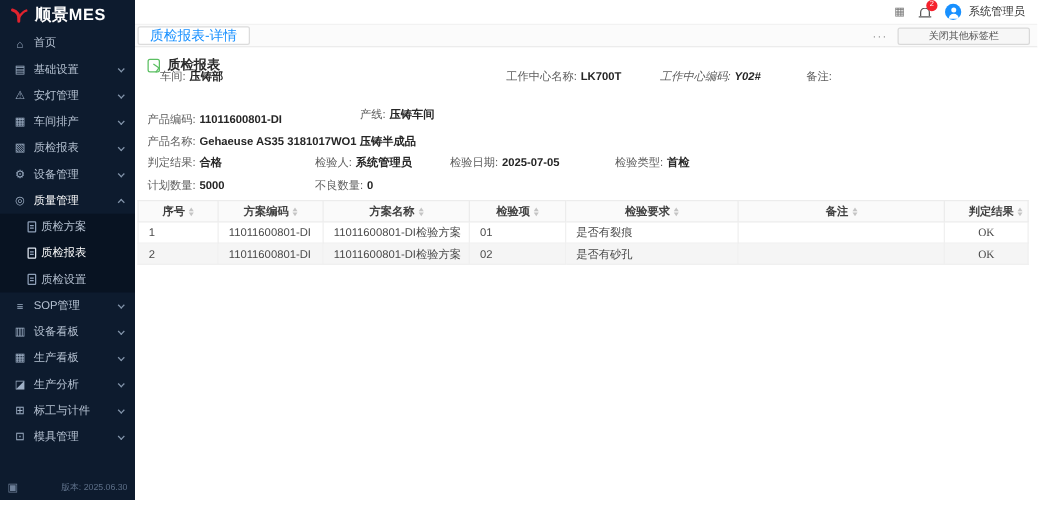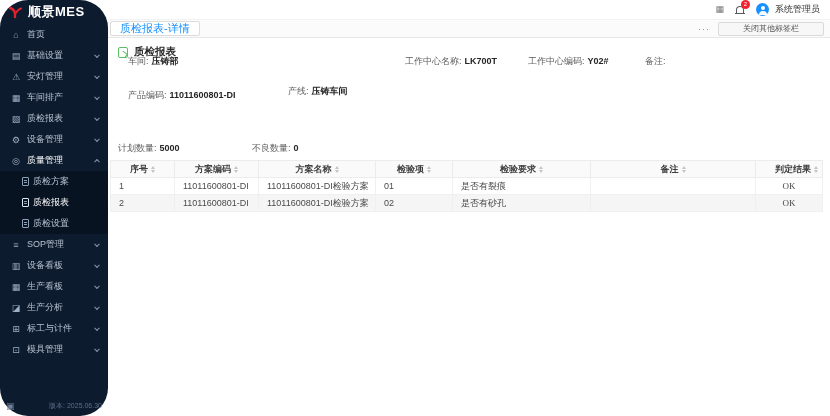--- a/index.html
+++ b/index.html
@@ -5,21 +5,21 @@
   :root{
     --accent:#1890ff; --badge:#f5222d; --logo-red:#e0232e;
     --sidebar-bg:#0d1b2e; --submenu-bg:#081322; --sidebar-text:#b7c3d3;
     --green:#5bbf62;
   }
   *{box-sizing:border-box;margin:0;padding:0;}
   html,body{width:830px;height:416px;overflow:hidden;}
   body{font-family:"Liberation Sans","DejaVu Sans",sans-serif;background:#fff;position:relative;font-size:9px;color:#333;}
 
   
-  .sidebar{position:absolute;left:0;top:0;bottom:0;width:108px;background:var(--sidebar-bg);color:var(--sidebar-text);border-radius:28px;}
+  .sidebar{position:absolute;left:0;top:0;bottom:16px;width:108px;background:var(--sidebar-bg);color:var(--sidebar-text);}
   .logo{height:24px;display:flex;align-items:center;gap:5px;padding-left:8px;}
   .logo-text{color:#fff;font-weight:bold;font-size:13px;letter-spacing:.5px;}
   .menu{position:absolute;top:24px;left:0;right:0;}
   .mitem{height:21px;display:flex;align-items:center;padding-left:10px;position:relative;cursor:pointer;}
   .mitem .micon{width:12px;font-size:9px;margin-right:5px;text-align:center;color:#9fb0c6;}
   .mitem .mlabel{font-size:9px;}
   .chev{position:absolute;right:9px;top:50%;width:4px;height:4px;border-right:1px solid #8395ab;border-bottom:1px solid #8395ab;}
   .chev.down{transform:translateY(-70%) rotate(45deg);}
   .chev.up{transform:translateY(-30%) rotate(-135deg);}
   .submenu{background:var(--submenu-bg);}
@@ -194,30 +194,39 @@
 <div class="content">
   <div class="rpt-title">
     <span class="rpt-ic"></span>
     <b>质检报表</b>
   </div>
 
   <div class="frow" style="top:17px;">
     <span class="fld" style="left:20px;"><span class="lbl">车间:</span><b>压铸部</b></span>
     <span class="fld" style="left:180px;margin-top:30px;"><span class="lbl">产线:</span><b>压铸车间</b></span>
     <span class="fld" style="left:297px;"><span class="lbl">工作中心名称:</span><b>LK700T</b></span>
-    <span class="fld" style="left:420px;"><span class="lbl">工作中心编码:</span><b>Y02#</b></span>
+    <span class="fld" style="left:420px;font-style:italic;"><span class="lbl">工作中心编码:</span><b>Y02#</b></span>
     <span class="fld" style="left:537px;"><span class="lbl">备注:</span><b></b></span>
   </div>
 
 
   <div class="frow" style="top:51px;">
-    <span class="fld" style="left:20px;"><span class="lbl">产品编码:</span><b>11011600801-DI</b></span>
-  </div>
-
-
+    <span class="fld" style="left:10px;"><span class="lbl">产品编码:</span><b>11011600801-DI</b></span>
+  </div>
+
+  <div class="frow" style="top:69px;">
+    <span class="fld" style="left:10px;"><span class="lbl">产品名称:</span><b>Gehaeuse AS35 3181017WO1 压铸半成品</b></span>
+  </div>
+
+  <div class="frow" style="top:86px;">
+    <span class="fld" style="left:10px;"><span class="lbl">判定结果:</span><b>合格</b></span>
+    <span class="fld" style="left:144px;"><span class="lbl">检验人:</span><b>系统管理员</b></span>
+    <span class="fld" style="left:252px;"><span class="lbl">检验日期:</span><b>2025-07-05</b></span>
+    <span class="fld" style="left:384px;"><span class="lbl">检验类型:</span><b>首检</b></span>
+  </div>
 
   <div class="frow" style="top:104px;">
     <span class="fld" style="left:10px;"><span class="lbl">计划数量:</span><b>5000</b></span>
     <span class="fld" style="left:144px;"><span class="lbl">不良数量:</span><b>0</b></span>
   </div>
 
   <table class="insp">
     <colgroup>
       <col style="width:64px">
         <col style="width:84px">

